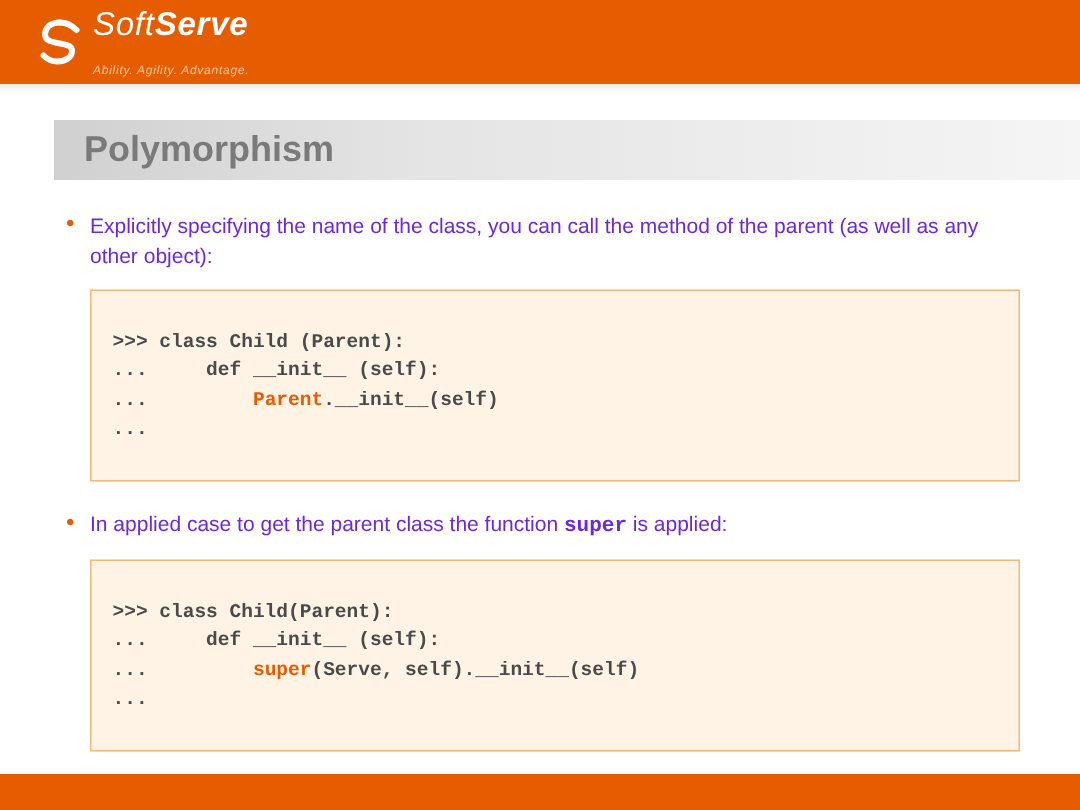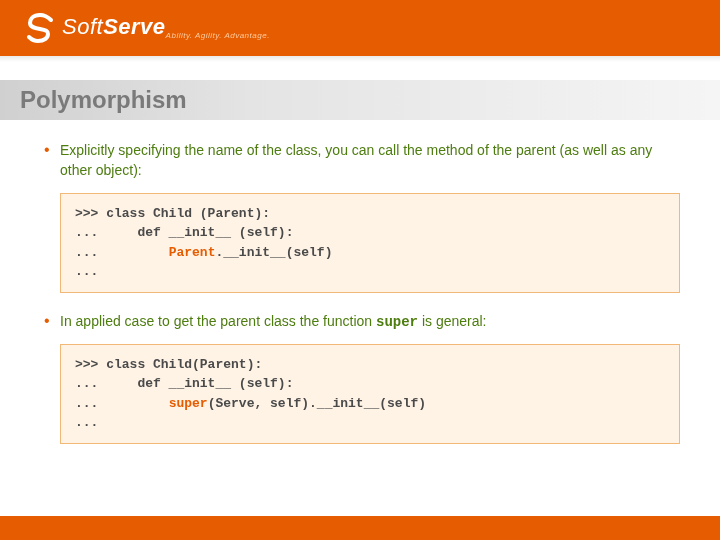--- a/index.html
+++ b/index.html
@@ -16,55 +16,56 @@
     height: 56px;
     display: flex;
     align-items: center;
     padding-left: 24px;
   }
   .logo-wrap { display: flex; align-items: center; gap: 6px; }
   .logo-s {
     width: 32px; height: 32px;
     display: inline-flex; align-items: center; justify-content: center;
   }
-  .logo-text { display: flex; line-height: 1; }
+  .logo-text { display: flex; flex-direction: column; line-height: 1; }
   .brand-name {
     color: #fff; font-size: 22px; font-weight: 300;
     font-style: italic; letter-spacing: 0.5px;
   }
   .brand-name b { font-weight: 700; font-style: italic; }
   .tagline {
     color: #ffcca0; font-size: 8px; letter-spacing: 0.5px;
     margin-top: 16px; font-style: italic;
   }
   .header-shadow { height: 6px; background: linear-gradient(#00000015, transparent); }
   .title-band {
     margin-top: 18px;
     background: linear-gradient(to right, #d0d0d0 0%, #e4e4e4 35%, #f5f5f5 100%);
     padding: 6px 20px;
+    margin-left: 36px;
   }
   .title-band h1 {
     color: #7a7a7a; font-size: 24px; font-weight: 700;
   }
   .content { padding: 20px 40px 0 40px; }
   ul.bullets { list-style: none; }
   ul.bullets > li {
     position: relative; padding-left: 20px;
-    color: #4d7c0f; font-size: 14px; line-height: 1.45;
+    color: #6d28d9; font-size: 14px; line-height: 1.45;
     margin-bottom: 12px;
   }
   ul.bullets > li::before {
     content: "•"; position: absolute; left: 4px; top: 0;
     color: #e65c00; font-size: 16px; line-height: 1.3;
   }
   .mono { font-family: "Courier New", monospace; font-weight: 700; }
   .code-box {
     background: #fff3e6;
     border: 1px solid #f2b878;
-    padding: 10px 14px;
+    padding: 24px 14px;
     margin: 8px 0 18px 20px;
     font-family: "Courier New", monospace;
     font-size: 13px; font-weight: 700;
     color: #4a4a4a; line-height: 1.5;
     white-space: pre;
   }
   .kw-parent { color: #e65c00; }
   .kw-super  { color: #e65c00; }
   .bottom-bar {
     position: absolute; bottom: 0; left: 0; right: 0;
@@ -98,21 +99,21 @@
   <ul class="bullets">
     <li>Explicitly specifying the name of the class, you can call the method of the parent (as well as any other object):</li>
   </ul>
 
   <div class="code-box"><span>&gt;&gt;&gt; class Child (Parent):</span>
 <span>...     def __init__ (self):</span>
 <span>...         </span><span class="kw-parent">Parent</span><span>.__init__(self)</span>
 <span>...</span></div>
 
   <ul class="bullets">
-    <li><span>In applied case to get the parent class the function </span><span class="mono">super</span><span> is general:</span></li>
+    <li><span>In applied case to get the parent class the function </span><span class="mono">super</span><span> is applied:</span></li>
   </ul>
 
   <div class="code-box"><span>&gt;&gt;&gt; class Child(Parent):</span>
 <span>...     def __init__ (self):</span>
 <span>...         </span><span class="kw-super">super</span><span>(Serve, self).__init__(self)</span>
 <span>...</span></div>
 </div>
 
 <div class="bottom-bar"></div>
 

